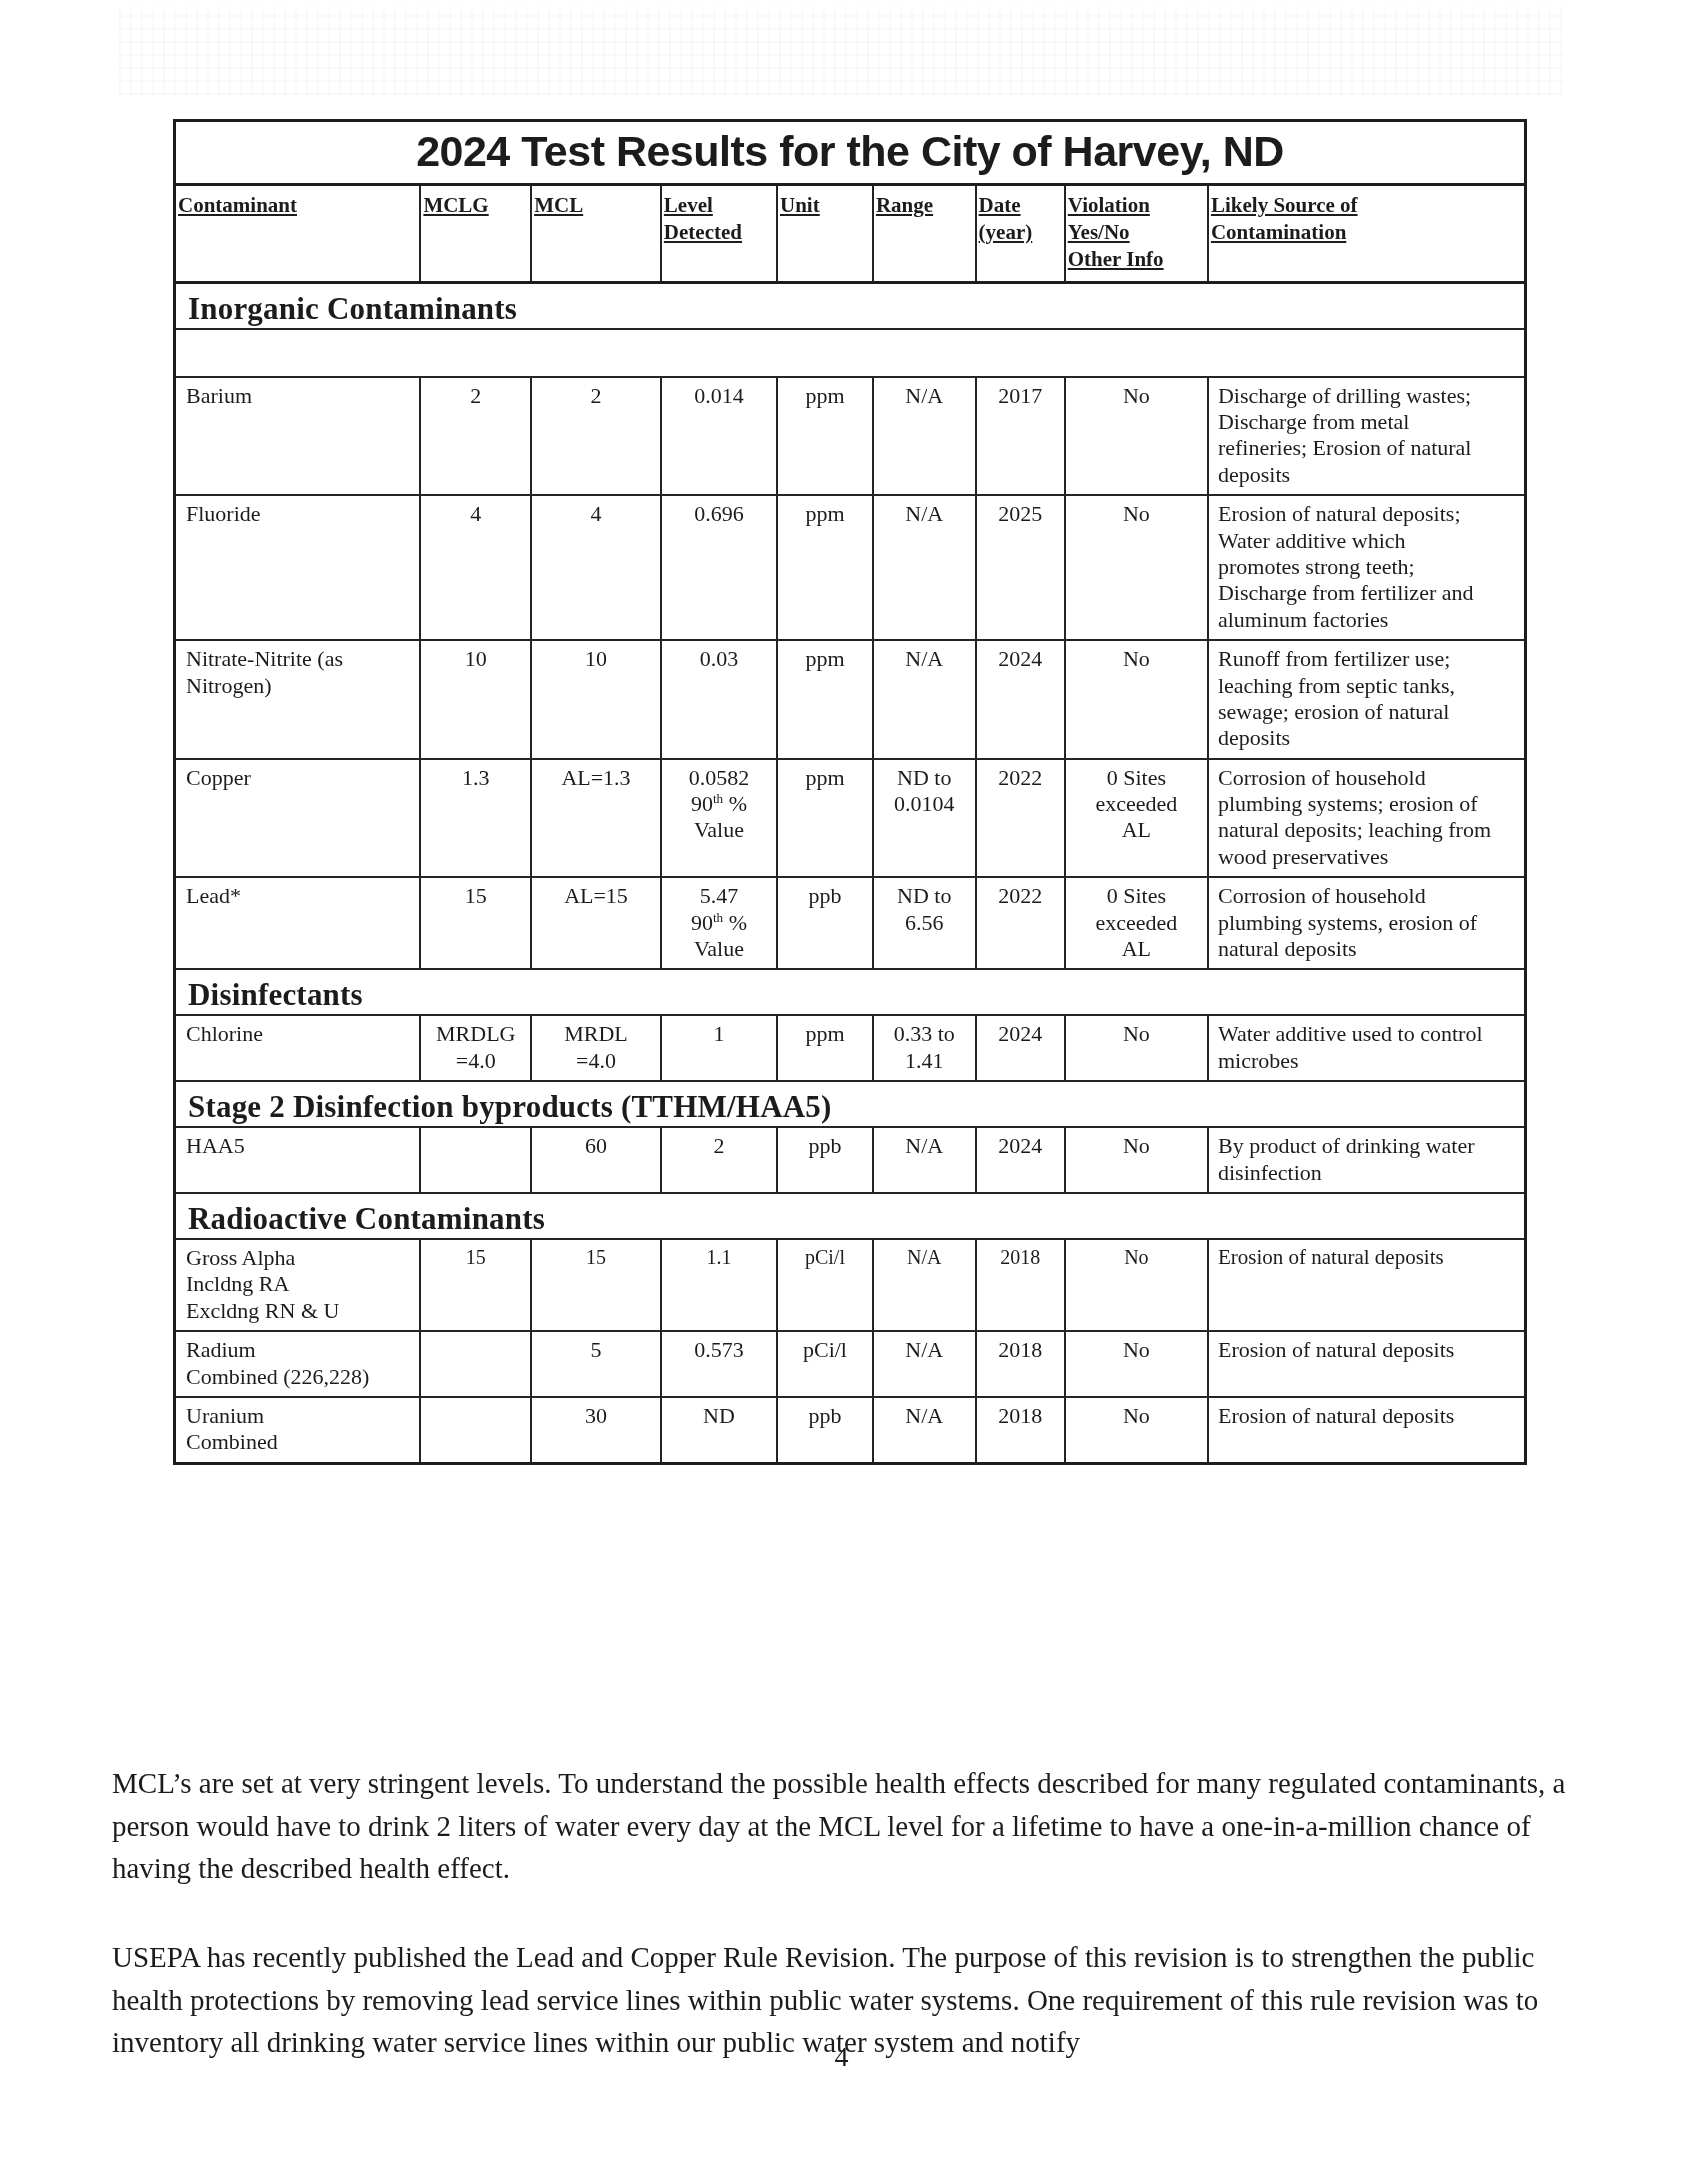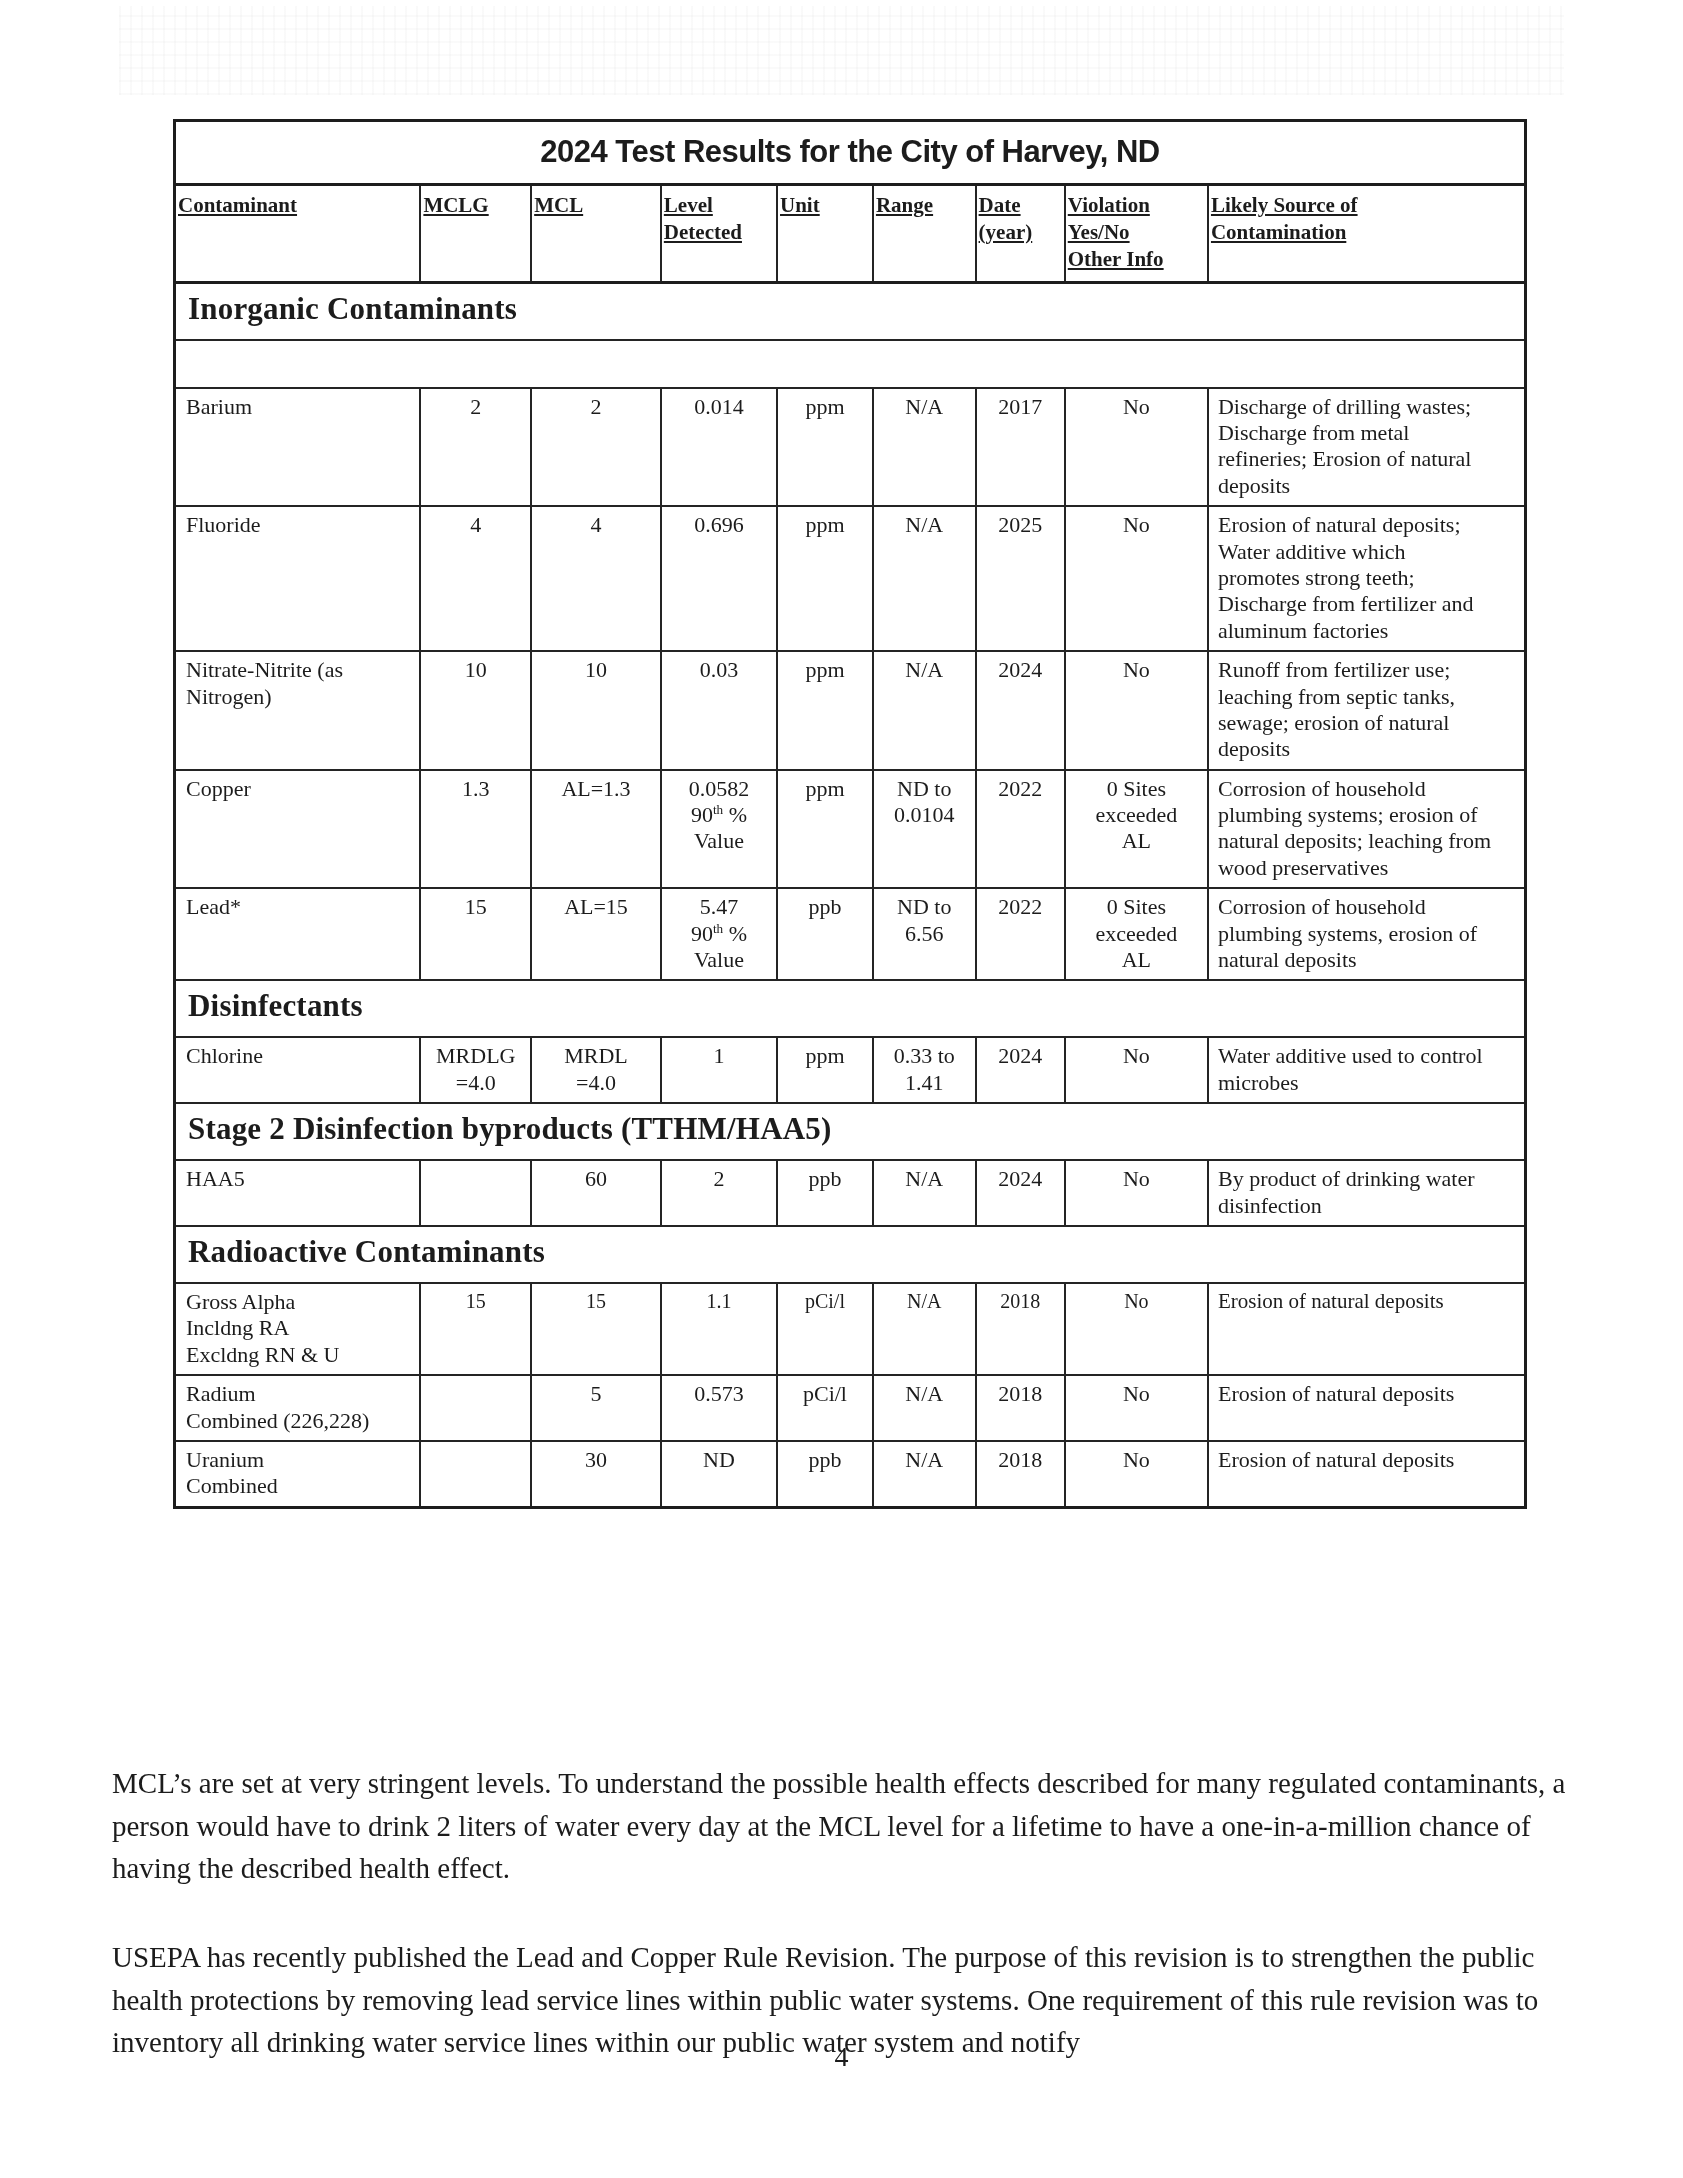--- a/index.html
+++ b/index.html
@@ -31,21 +31,21 @@
     border:3px solid #1d1d1d;
   }
   table.results th, table.results td{
     border:2px solid #242424;
     overflow:hidden;
   }
   tr.title-row th{
     height:55px;
     font-family:"Liberation Sans", sans-serif;
     font-weight:bold;
-    font-size:31px;
+    font-size:43px;
     letter-spacing:-0.5px;
     text-align:center;
     vertical-align:middle;
     padding:2px 0 4px 0;
     border-bottom:3px solid #1d1d1d;
   }
   tr.col-head-row th{
     font-size:21px;
     font-weight:bold;
     text-align:left;
@@ -53,21 +53,21 @@
     line-height:1.28;
     padding:6px 2px 8px 2px;
     white-space:pre-line;
     text-decoration:underline;
     border-bottom:3px solid #1d1d1d;
   }
   td.section-heading{
     font-weight:bold;
     font-size:31px;
     text-align:left;
-    padding:7px 4px 12px 12px;
+    padding:7px 4px 1px 12px;
     border-top:3px solid #1d1d1d;
     border-bottom:3px solid #1d1d1d;
     letter-spacing:0.2px;
   }
   tr.spacer-row td{ height:44px; }
   tr.data-row td{
     font-size:22px;
     line-height:1.2;
     vertical-align:top;
     text-align:center;

